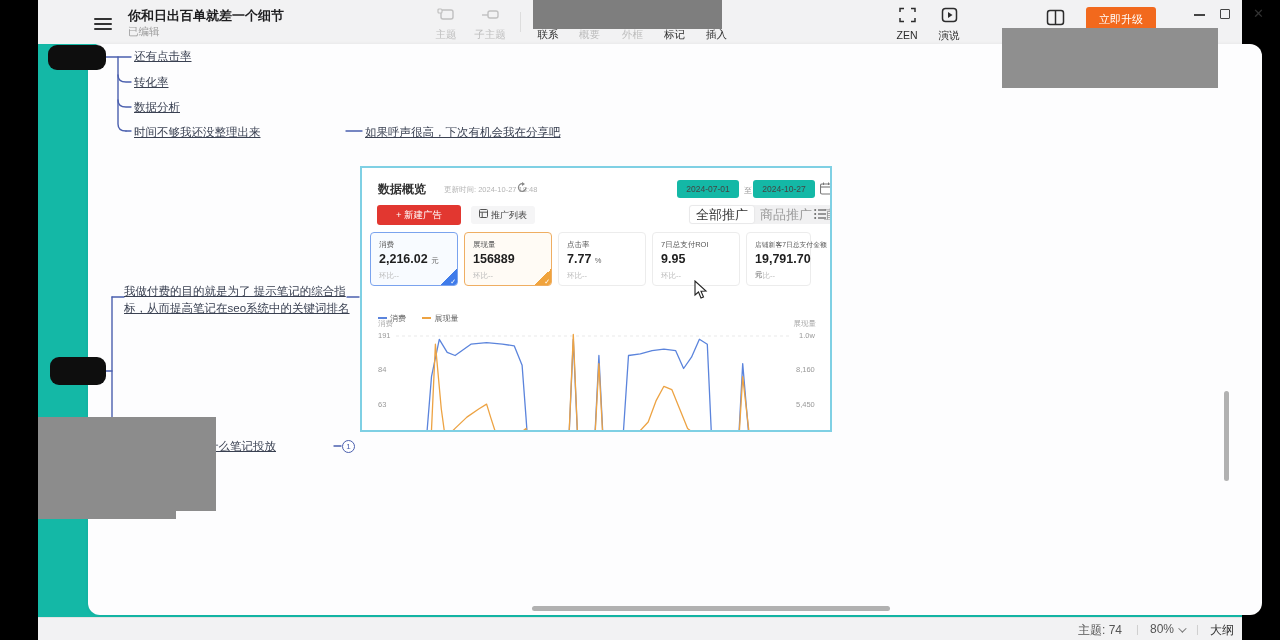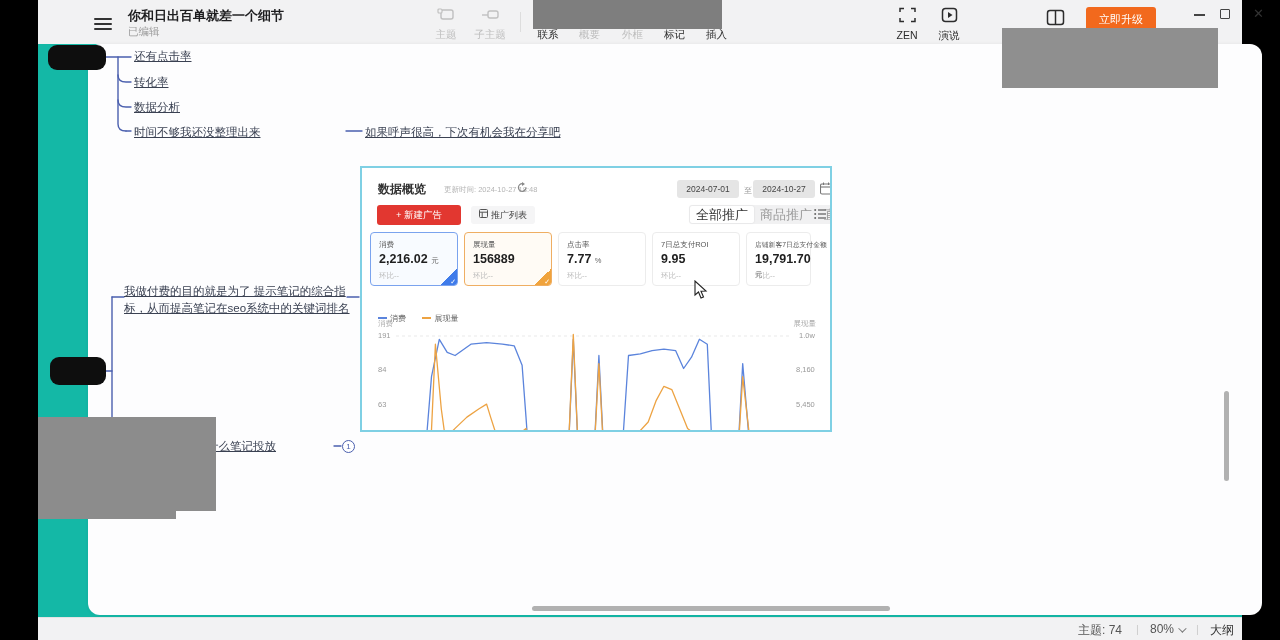--- a/index.html
+++ b/index.html
@@ -29,21 +29,21 @@
 
   .mm-text { position:absolute; font-size:11.5px; color:#3a4152; white-space:nowrap;text-decoration:underline; }
   .mm-node-black { position:absolute; background:#0e0e0e; border-radius:9px; }
   .redact { position:absolute; background:#8c8c8c; }
   .badge-circle { position:absolute; width:13px; height:13px; border:1px solid #4a5fae; border-radius:50%; background:#fff; color:#4a5fae; font-size:8px; text-align:center; line-height:12px; }
 
   
   .dashboard { position:absolute; left:360px; top:166px; width:472px; height:266px; background:#fff; border:2px solid #7fd0e4; border-radius:0; overflow:hidden; }
   .dash-title { position:absolute; left:16px; top:13px; font-size:12px; font-weight:bold; color:#333; }
   .dash-updated { position:absolute; left:82px; top:17px; font-size:7.5px; color:#b4b4b4; }
-  .date-box { position:absolute; width:62px; height:18px; background:#e5e5e5; border-radius:3px; font-size:8.5px; color:#444; text-align:center; line-height:18px; }
+  .date-box { position:absolute; width:62px; height:18px; background:#14b8a6; border-radius:3px; font-size:8.5px; color:#444; text-align:center; line-height:18px; }
   .date-sep { position:absolute; font-size:8px; color:#999; }
   .btn-red { position:absolute; left:15px; top:37px; width:84px; height:20px; background:#e23730; border-radius:3px; color:#fff; font-size:9.5px; text-align:center; line-height:20px; }
   .btn-promo { position:absolute; left:109px; top:38px; height:18px; padding:0 8px; background:#f5f5f6; border-radius:3px; font-size:9px; color:#444; line-height:18px; }
   .tabs { position:absolute; left:327px; top:37px; height:19px; background:#f1f1f2; border-radius:3px; display:flex; align-items:center; padding:1px; }
   .tab { font-size:13px; color:#999; padding:0 6px; height:17px; line-height:17px; border-radius:2px; white-space:nowrap; }
   .tab.active { background:#fff; color:#333; box-shadow:0 0 2px rgba(0,0,0,0.12); }
   .mcard { position:absolute; top:64px; width:88px; height:54px; background:#fff; border:1px solid #ececec; border-radius:4px; }
   .mcard.sel-blue { border-color:#7aa3ee; background:#f8fbff; }
   .mcard.sel-orange { border-color:#efae62; background:#fffbf5; }
   .mcard .lbl { position:absolute; left:8px; top:7px; font-size:7.5px; color:#555; white-space:nowrap; }

